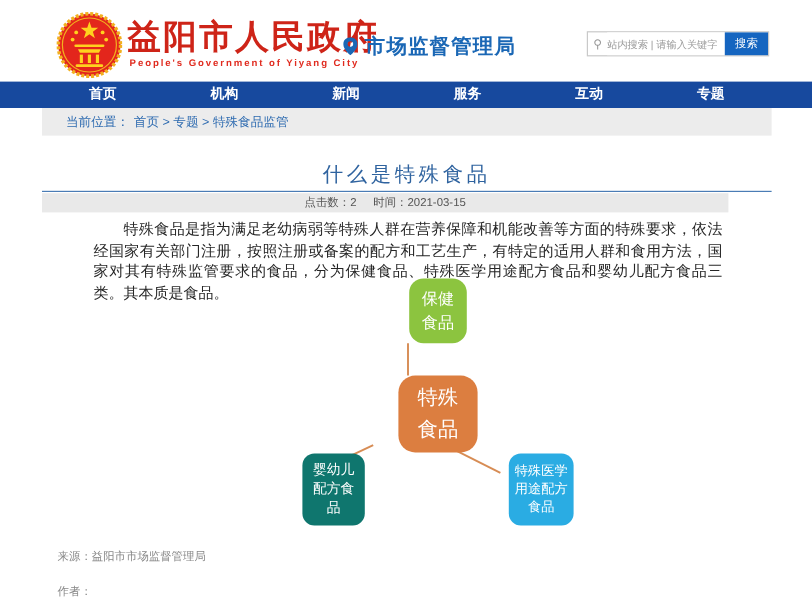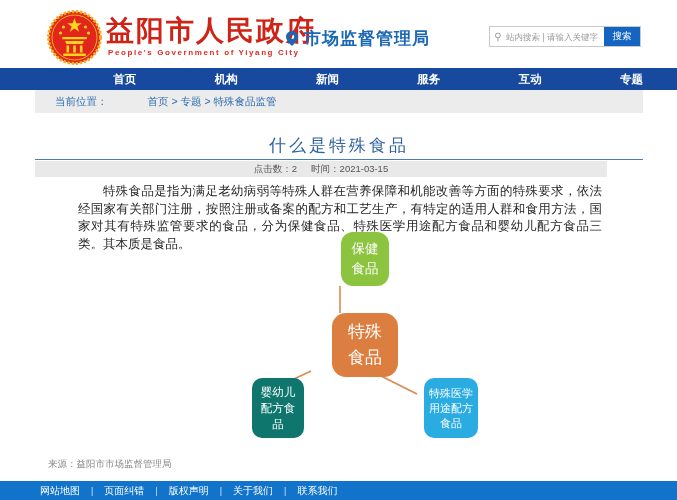--- a/index.html
+++ b/index.html
@@ -24,27 +24,27 @@
   .search-input { flex:1; border:none; outline:none; font-size:8.5px; color:#444;
                   font-family:"Liberation Sans", sans-serif; min-width:0; }
   .search-input::placeholder { color:#999; }
   .search-btn { width:36px; background:#1565c0; color:#fff; border:none; font-size:9.5px;
                 cursor:pointer; font-family:"Liberation Sans", sans-serif; }
 
   
   .nav { position:absolute; top:68px; left:0; width:677px; height:22px; background:#17499e;
          display:flex; }
   .nav-inner { margin:0 34px 0 35px; width:608px; display:flex; }
-  .nav-item { flex:1; color:#fff; font-size:11.5px; font-weight:bold; text-align:right;
+  .nav-item { flex:1; color:#fff; font-size:11.5px; font-weight:bold; text-align:center;
               line-height:22px; cursor:pointer; }
 
   
   .breadcrumb { position:absolute; top:90px; left:35px; width:608px; height:23px;
                 background:#ececec; display:flex; align-items:center; padding-left:20px;
-                font-size:10.5px; color:#2e6bb0;gap:36px; }
+                font-size:10.5px; color:#2e6bb0; }
   .crumb-path { margin-left:4px; cursor:pointer; }
 
   
   .article-title { position:absolute; top:134px; left:35px; width:608px; text-align:center;
                    font-size:17px; color:#2f639f; letter-spacing:3px;
                    font-family:"Liberation Serif","DejaVu Serif", serif; }
   .title-rule { position:absolute; top:159px; left:35px; width:608px; height:0;
                 border-top:1.5px solid #4a7cb5; }
   .meta-strip { position:absolute; top:161px; left:35px; width:572px; height:16px;
                 background:#e9e9e9; display:flex; justify-content:center; align-items:center;
@@ -150,24 +150,14 @@
   <div class="dbox dbox-top">保健食品</div>
   <div class="dbox dbox-center">特殊食品</div>
   <div class="dbox dbox-left">婴幼儿配方食品</div>
   <div class="dbox dbox-right">特殊医学用途配方食品</div>
 
   <div class="source-line">
     <span>来源：益阳市市场监督管理局</span>
     <span>作者：</span>
   </div>
 
-  <div class="footer">
-    <ul class="footer-links">
-      <li>网站地图</li>
-      <li>页面纠错</li>
-      <li>版权声明</li>
-      <li>关于我们</li>
-      <li>联系我们</li>
-    </ul>
-
-  </div>
 
 </div>
 
 </body></html>

